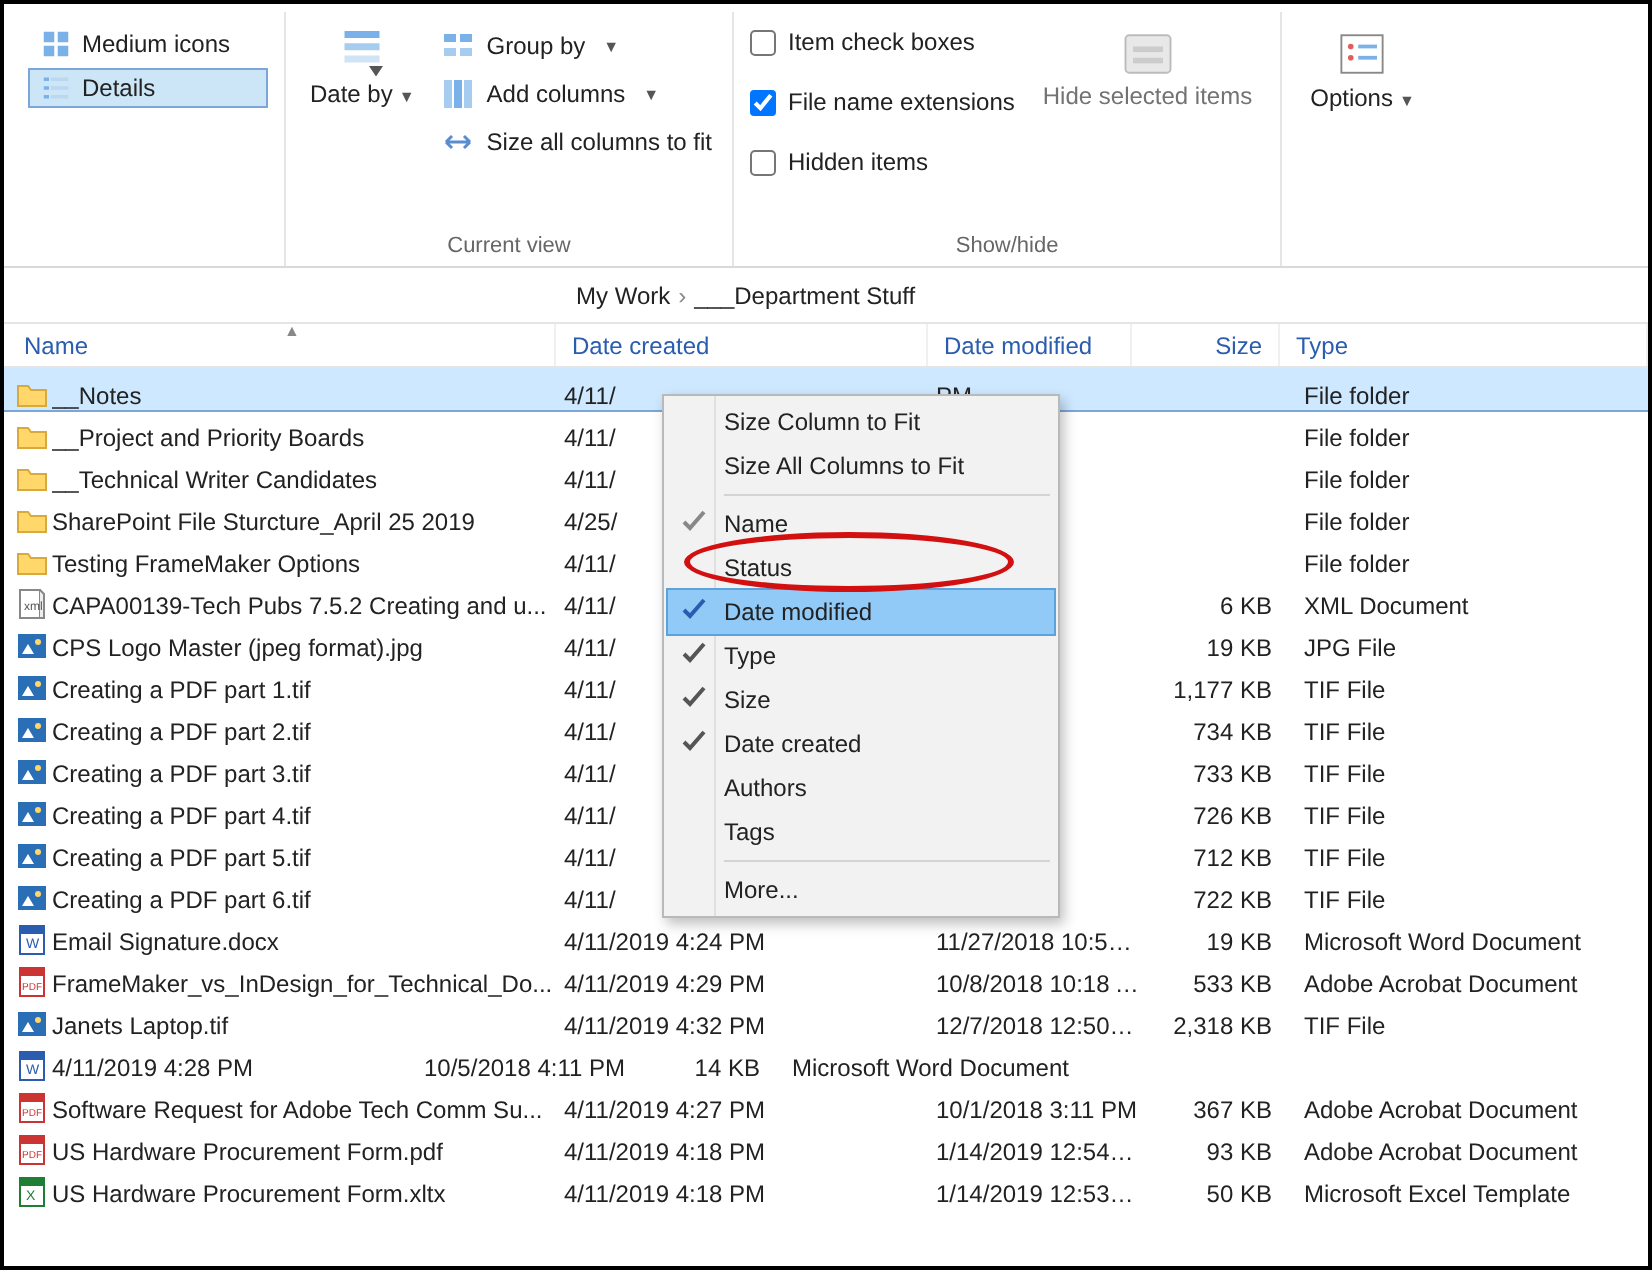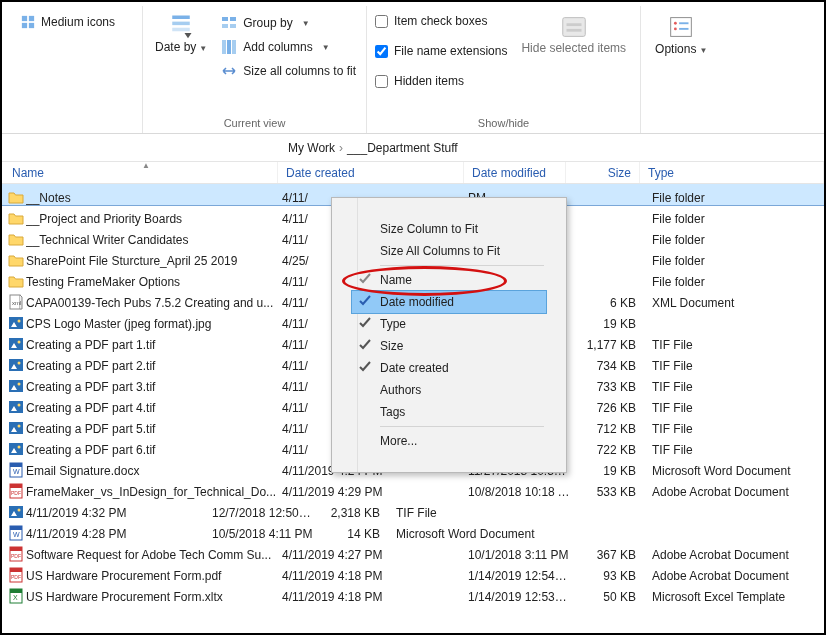--- a/index.html
+++ b/index.html
@@ -168,25 +168,25 @@
   .row .created-cell { width: 186px; }
   .row .modified-cell { width: 102px; overflow: hidden; text-overflow: ellipsis; }
   .row .size-cell { width: 74px; text-align: right; padding-right: 8px; }
   .row .type-cell { flex: 1; padding-left: 8px; overflow:hidden; text-overflow: ellipsis; }
 
   
   .ctxmenu {
     position: absolute;
     left: 329px;
     top: 195px;
-    width: 236px;
+    width: 199px;
     background: #f2f2f2;
     border: 1px solid #b9b9b9;
     box-shadow: 2px 3px 6px rgba(0,0,0,0.25);
-    padding: 20px;
+    padding: 2px;
     font-size: 12px;
     z-index: 10;
   }
   .ctxmenu .mitem {
     display: flex; align-items: center;
     height: 22px;
     padding-left: 28px;
     position: relative;
     cursor: pointer;
   }
@@ -229,20 +229,31 @@
     <div class="ribbon-group-body">
       <div class="layout-buttons">
         <div class="layout-btn">
           <svg class="layout-icon" viewBox="0 0 16 16">
               <rect x="1" y="1" width="6" height="6" fill="#7ab1e8"></rect>
               <rect x="9" y="1" width="6" height="6" fill="#7ab1e8"></rect>
               <rect x="1" y="9" width="6" height="6" fill="#7ab1e8"></rect>
               <rect x="9" y="9" width="6" height="6" fill="#7ab1e8"></rect>
             </svg>
           <span>Medium icons</span>
+        </div>
+        <div class="layout-btn selected">
+          <svg class="layout-icon" viewBox="0 0 16 16">
+              <rect x="1" y="2" width="3" height="2" fill="#7ab1e8"></rect>
+              <rect x="5" y="2" width="10" height="2" fill="#bcd7ef"></rect>
+              <rect x="1" y="7" width="3" height="2" fill="#7ab1e8"></rect>
+              <rect x="5" y="7" width="10" height="2" fill="#bcd7ef"></rect>
+              <rect x="1" y="12" width="3" height="2" fill="#7ab1e8"></rect>
+              <rect x="5" y="12" width="10" height="2" fill="#bcd7ef"></rect>
+            </svg>
+          <span>Details</span>
         </div>
       </div>
     </div>
     <div class="ribbon-caption"></div>
   </div>
 
   <div class="ribbon-group">
     <div class="ribbon-group-body">
       <div class="sortby-btn">
         <svg class="sortby-icon" viewBox="0 0 32 32">
@@ -440,20 +451,21 @@
         <svg width="16" height="16" viewBox="0 0 16 16">
           <rect x="1" y="2" width="14" height="12" fill="#2a6fb5"></rect>
           <polygon points="3,12 6,7 9,12" fill="#fff"></polygon>
           <circle cx="11" cy="6" r="1.5" fill="#ffd76a"></circle>
         </svg>
       </span>
       <span class="name-cell">CPS Logo Master (jpeg format).jpg</span>
       <span class="created-cell">4/11/</span>
       <span class="modified-cell">PM</span>
       <span class="size-cell">19 KB</span>
+      <span class="type-cell">JPG File</span>
     </div>
     <div class="row">
       <span class="icon-cell">
         <svg width="16" height="16" viewBox="0 0 16 16">
           <rect x="1" y="2" width="14" height="12" fill="#2a6fb5"></rect>
           <polygon points="3,12 6,7 9,12" fill="#fff"></polygon>
           <circle cx="11" cy="6" r="1.5" fill="#ffd76a"></circle>
         </svg>
       </span>
       <span class="name-cell">Creating a PDF part 1.tif</span>
@@ -561,20 +573,21 @@
       <span class="type-cell">Adobe Acrobat Document</span>
     </div>
     <div class="row">
       <span class="icon-cell">
         <svg width="16" height="16" viewBox="0 0 16 16">
           <rect x="1" y="2" width="14" height="12" fill="#2a6fb5"></rect>
           <polygon points="3,12 6,7 9,12" fill="#fff"></polygon>
           <circle cx="11" cy="6" r="1.5" fill="#ffd76a"></circle>
         </svg>
       </span>
+      <span class="name-cell">Janets Laptop.tif</span>
       <span class="created-cell">4/11/2019 4:32 PM</span>
       <span class="modified-cell">12/7/2018 12:50 PM</span>
       <span class="size-cell">2,318 KB</span>
       <span class="type-cell">TIF File</span>
     </div>
     <div class="row">
       <span class="icon-cell">
         <svg width="16" height="16" viewBox="0 0 16 16">
           <rect x="2" y="1" width="12" height="14" fill="#fff" stroke="#2a5db0"></rect>
           <rect x="2" y="1" width="12" height="4" fill="#2a5db0"></rect>
@@ -638,20 +651,23 @@
   <div class="mitem">
       <span>Size All Columns to Fit</span>
     </div>
   <div class="sep"></div>
   <div class="mitem">
     <svg class="check" viewBox="0 0 14 14">
         <path d="M2 7 l3 3 l7 -8" stroke="#888" stroke-width="2" fill="none"></path>
       </svg>
     <span>Name</span>
   </div>
+  <div class="mitem">
+      <span>Status</span>
+    </div>
   <div class="mitem selected">
     <svg class="check" viewBox="0 0 14 14">
         <path d="M2 7 l3 3 l7 -8" stroke="#2a5db0" stroke-width="2" fill="none"></path>
       </svg>
     <span>Date modified</span>
   </div>
   <div class="mitem">
     <svg class="check" viewBox="0 0 14 14">
         <path d="M2 7 l3 3 l7 -8" stroke="#555" stroke-width="2" fill="none"></path>
       </svg>

